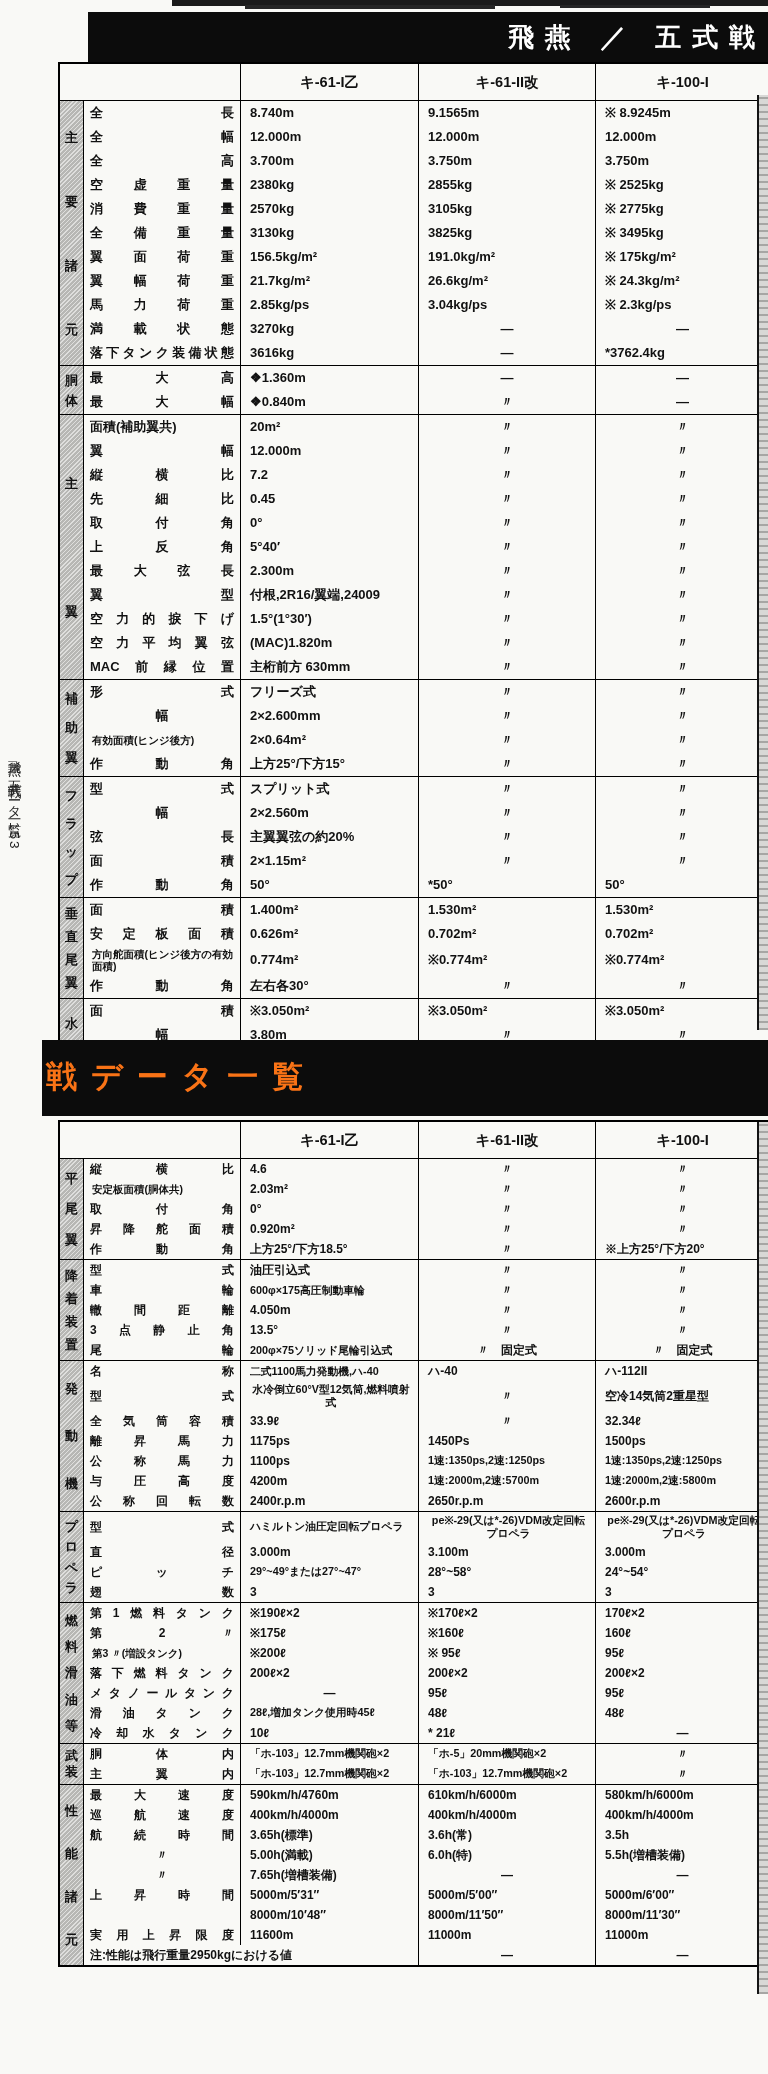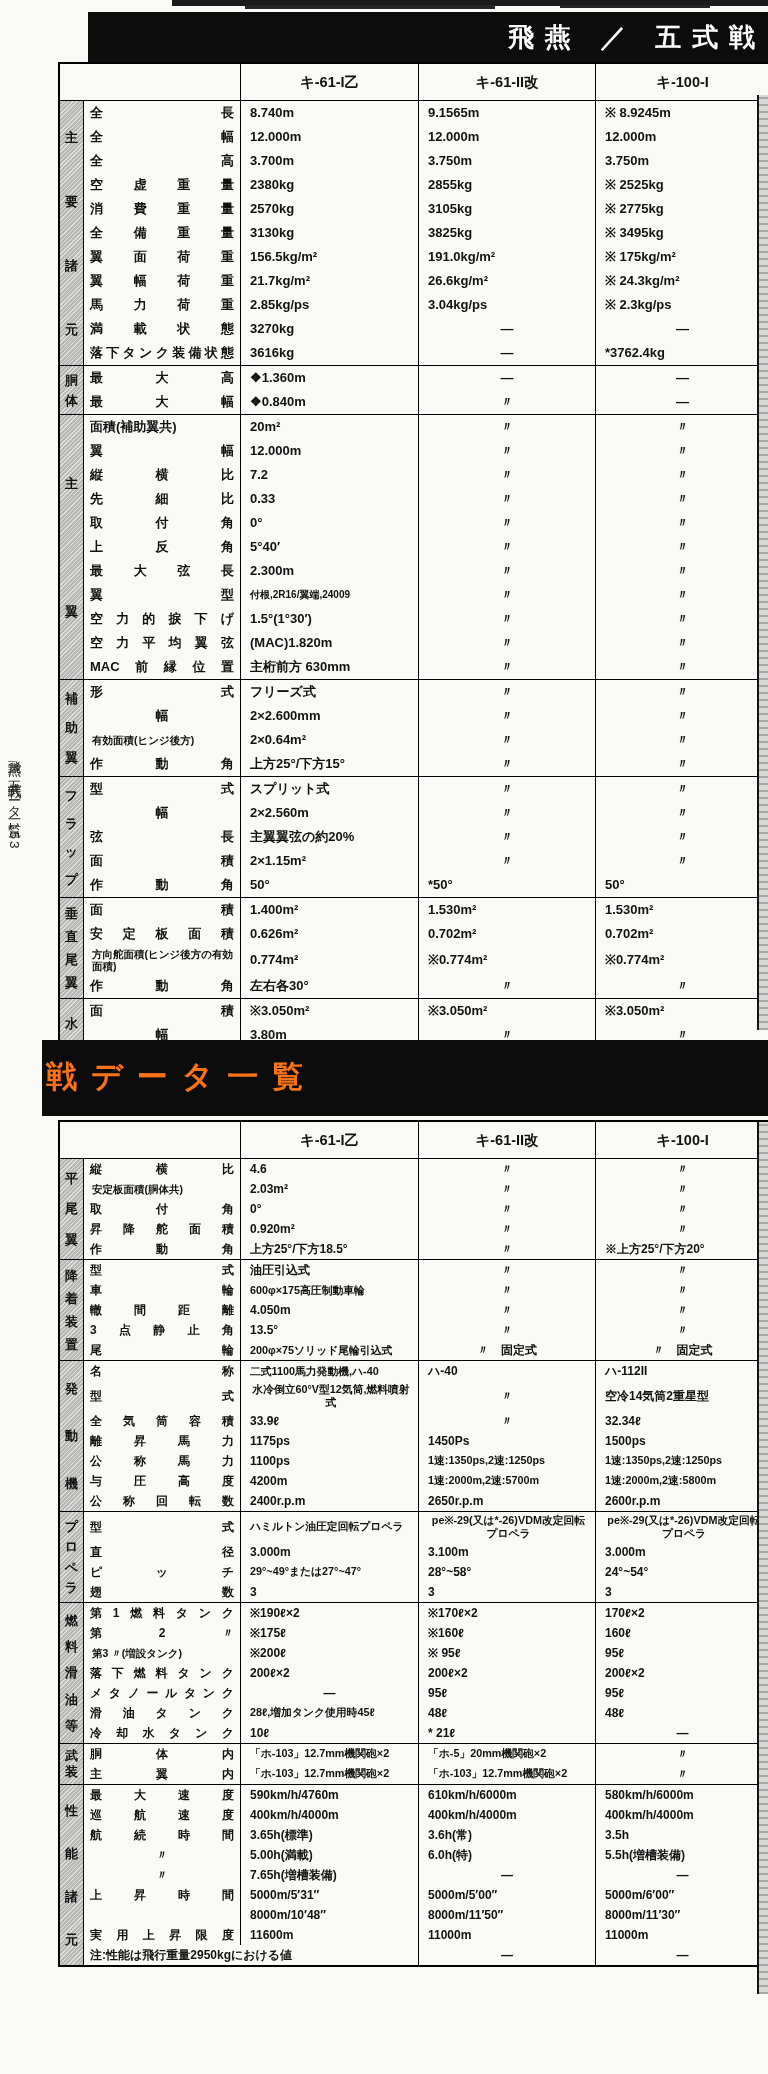--- a/index.html
+++ b/index.html
@@ -42,21 +42,21 @@
         padding:2px 6px;font-weight:600;line-height:1.22;}
   .row .cell:last-child{border-right:none;}
   .t1 .row{min-height:24px;font-size:13px;}
   .t2 .row{min-height:20px;font-size:12px;}
   .lbl.j{justify-content:space-between;}
   .lbl.c{justify-content:center;}
   .lbl.small{font-size:10.5px;line-height:1.15;flex-wrap:wrap;padding-left:8px;}
   .lbl.span2{grid-column:1/3;}
   .val{padding-left:9px;}
   .val.center{justify-content:center;padding-left:6px;}
-  .val.sm{font-size:10px;line-height:1.2;flex-wrap:wrap;word-break:break-all;}
+  .val.sm{font-size:13px;line-height:1.2;flex-wrap:wrap;word-break:break-all;}
   .t2 .val.sm{font-size:10.8px;text-align:center;}
 
   
   #margin-caption{position:absolute;left:5px;top:750px;height:300px;writing-mode:vertical-rl;
                   font-size:13.5px;letter-spacing:2px;color:#222;}
 
   
   .edge{position:absolute;left:757px;width:11px;border-left:2px solid #141414;box-sizing:border-box;
         background-color:#cbcbc8;
         background-image:repeating-linear-gradient(0deg,rgba(0,0,0,.18) 0 2px,rgba(255,255,255,.25) 2px 7px);}
@@ -270,21 +270,21 @@
             <div class="cell val">7.2</div>
             <div class="cell val center">〃</div>
             <div class="cell val center">〃</div>
           </div>
           <div class="row">
             <div class="cell lbl j">
               <span>先</span>
               <span>細</span>
               <span>比</span>
             </div>
-            <div class="cell val">0.33</div>
+            <div class="cell val">0.45</div>
             <div class="cell val center">〃</div>
             <div class="cell val center">〃</div>
           </div>
           <div class="row">
             <div class="cell lbl j">
               <span>取</span>
               <span>付</span>
               <span>角</span>
             </div>
             <div class="cell val">0°</div>

